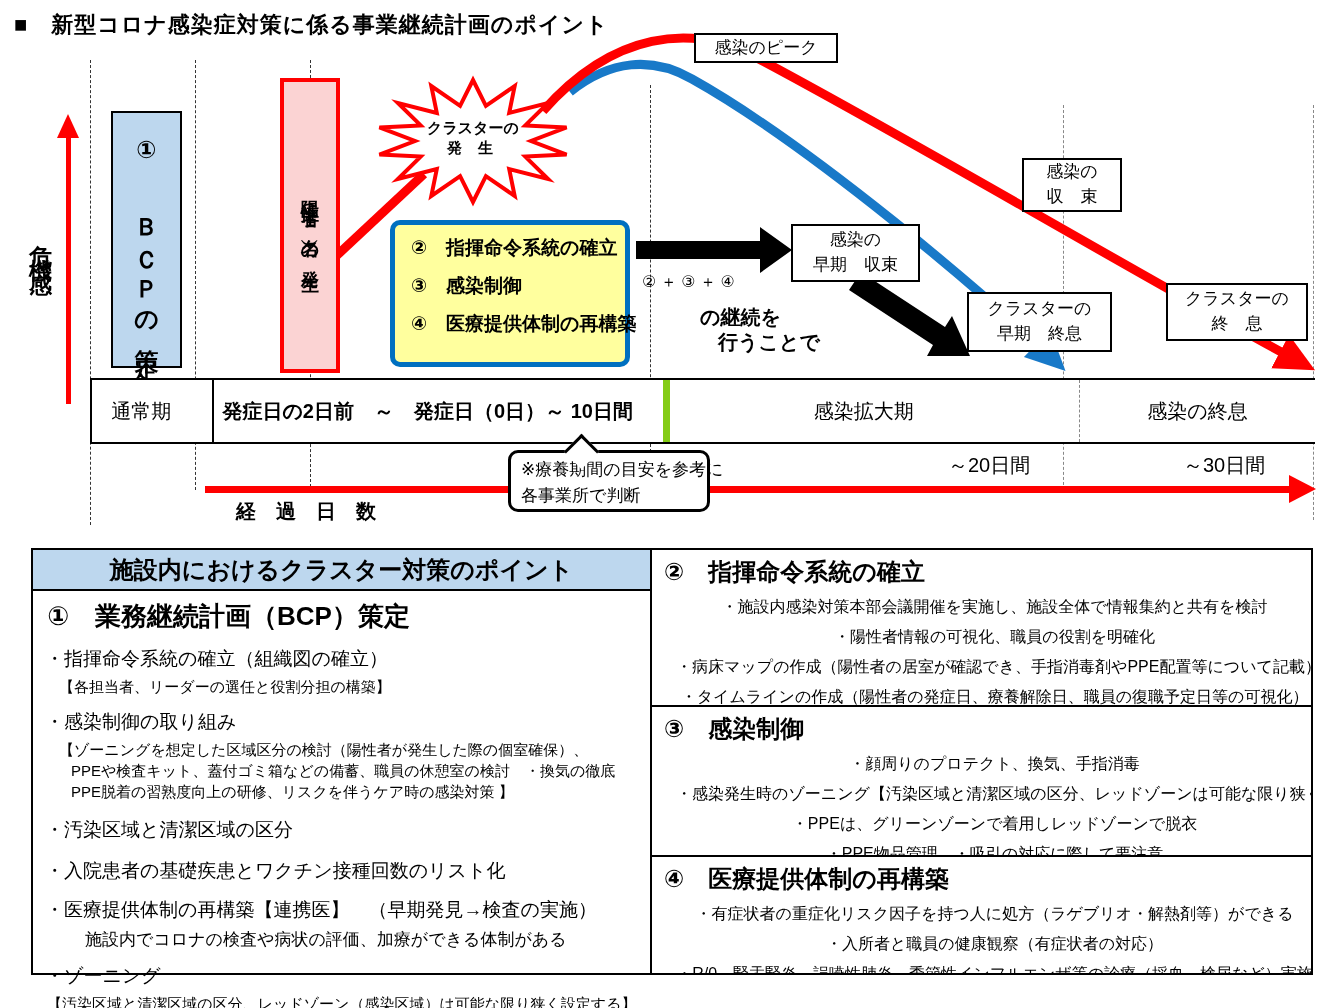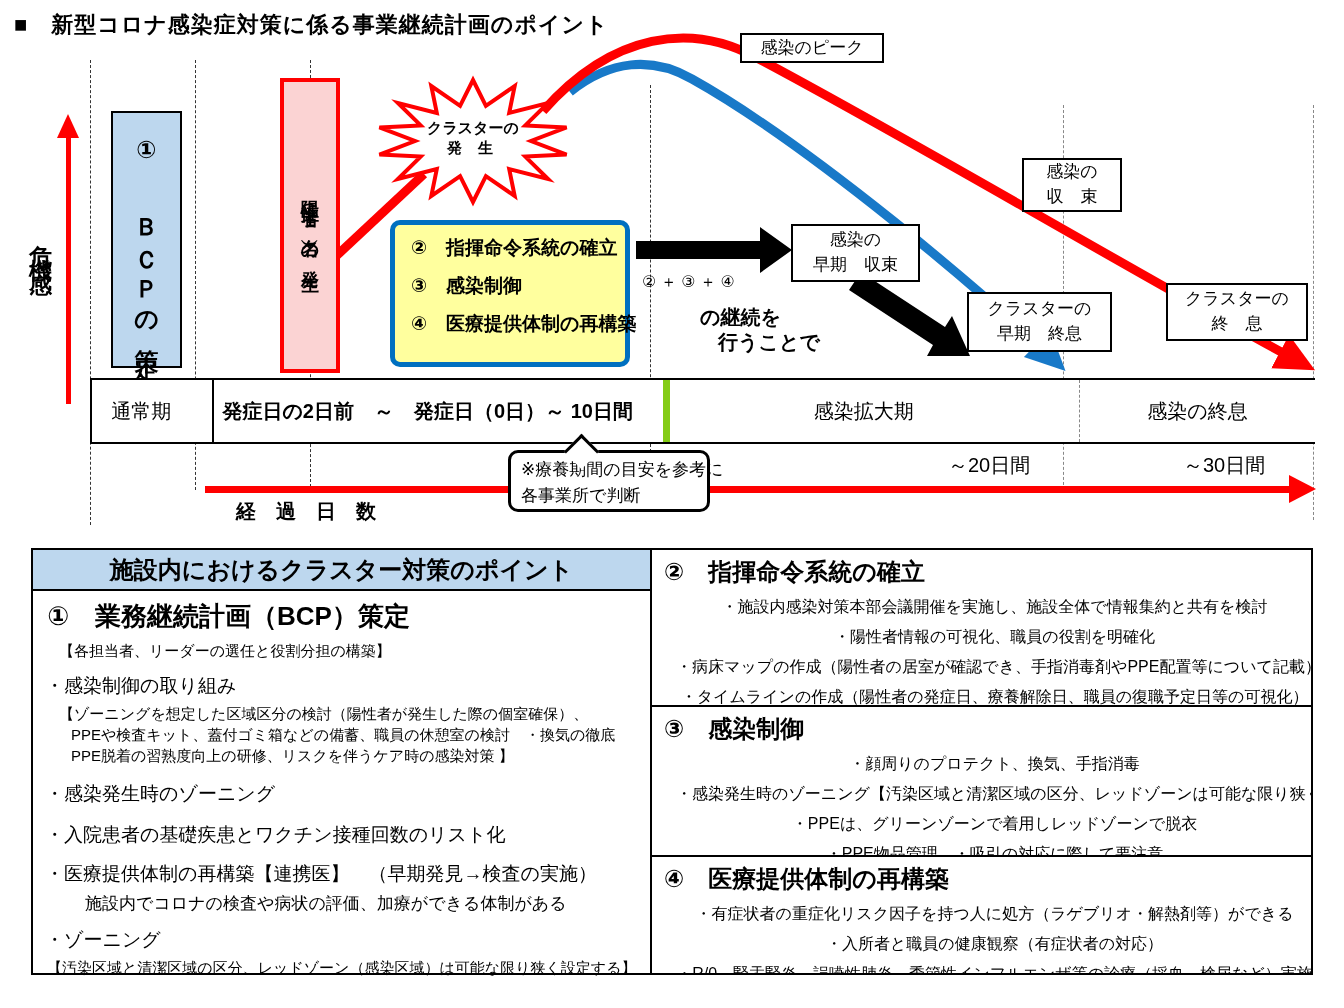--- a/index.html
+++ b/index.html
@@ -131,21 +131,21 @@
 <div class="abs measures">
   <div class="m">②　指揮命令系統の確立</div>
   <div class="m">③　感染制御</div>
   <div class="m">④　医療提供体制の再構築</div>
 </div>
 
 <div class="abs formula-sum">② ＋ ③ ＋ ④</div>
 <div class="abs formula-l1">の継続を</div>
 <div class="abs formula-l2">行うことで</div>
 
-<div class="abs lbl" style="left:740px;top:33px;width:144px;height:30px;">
+<div class="abs lbl" style="left:694px;top:33px;width:144px;height:30px;">
   <div>感染のピーク</div>
 </div>
 <div class="abs lbl" style="left:1022px;top:158px;width:100px;height:54px;">
   <div>感染の</div>
   <div>収　束</div>
 </div>
 <div class="abs lbl" style="left:791px;top:224px;width:129px;height:58px;">
   <div>感染の</div>
   <div>早期　収束</div>
 </div>
@@ -175,26 +175,27 @@
   <div class="ptr"></div>
   <div>※療養期間の目安を参考に</div>
   <div>各事業所で判断</div>
 </div>
 
 <div class="abs panel">
   <div class="pleft">
     <div class="pheader">施設内におけるクラスター対策のポイント</div>
     <div class="pl-body">
       <div class="pl-h">①　業務継続計画（BCP）策定</div>
+      <div class="li b">・指揮命令系統の確立（組織図の確立）</div>
       <div class="li s">【各担当者、リーダーの選任と役割分担の構築】</div>
       <div class="li b">・感染制御の取り組み</div>
       <div class="li s">【ゾーニングを想定した区域区分の検討（陽性者が発生した際の個室確保）、</div>
       <div class="li s2">PPEや検査キット、蓋付ゴミ箱などの備蓄、職員の休憩室の検討　・換気の徹底</div>
       <div class="li s2">PPE脱着の習熟度向上の研修、リスクを伴うケア時の感染対策 】</div>
-      <div class="li b" style="margin-top:15px;">・感染発生時のゾーニング</div>
+      <div class="li b" style="margin-top:15px;">・汚染区域と清潔区域の区分</div>
       <div class="li b" style="margin-top:15px;">・入院患者の基礎疾患とワクチン接種回数のリスト化</div>
       <div class="li b" style="margin-top:13px;">・医療提供体制の再構築【連携医】　（早期発見→検査の実施）</div>
       <div class="li i">施設内でコロナの検査や病状の評価、加療ができる体制がある</div>
       <div class="li b">・ゾーニング</div>
       <div class="li s" style="padding-left:2px;">【汚染区域と清潔区域の区分、レッドゾーン（感染区域）は可能な限り狭く設定する】</div>
     </div>
   </div>
   <div class="pright">
     <div class="psec psec-2">
       <div class="ps-h">②　指揮命令系統の確立</div>

